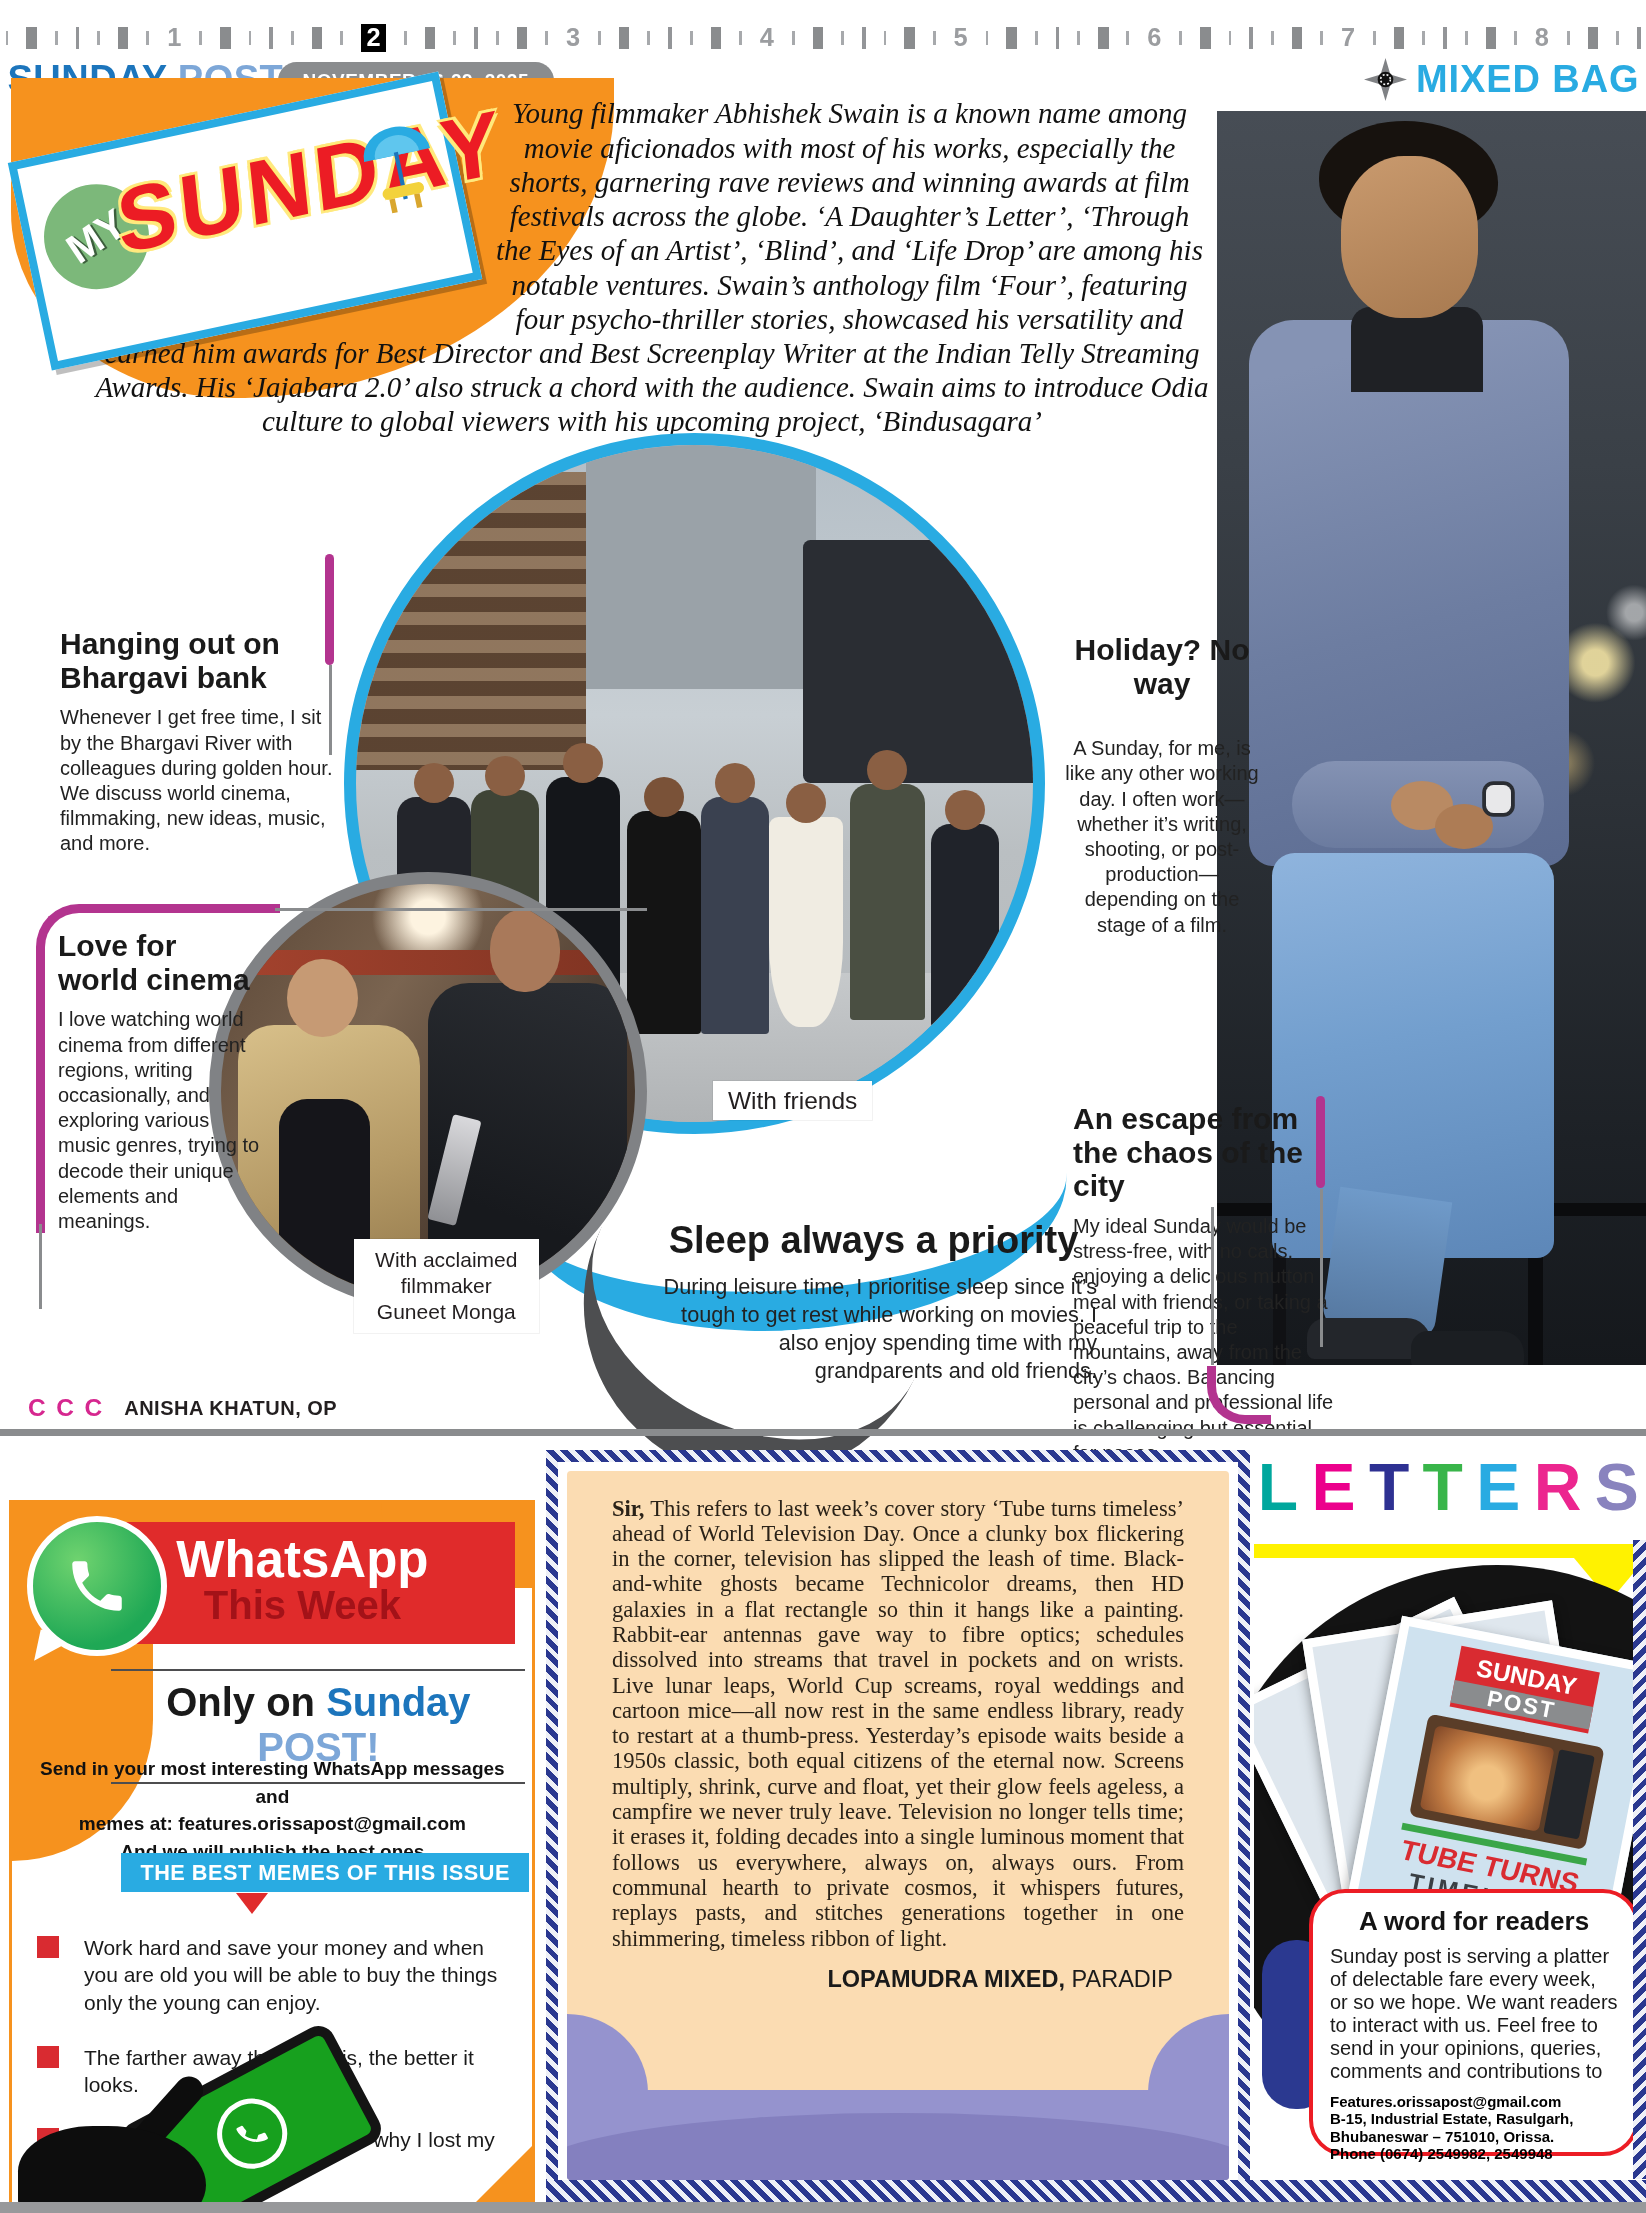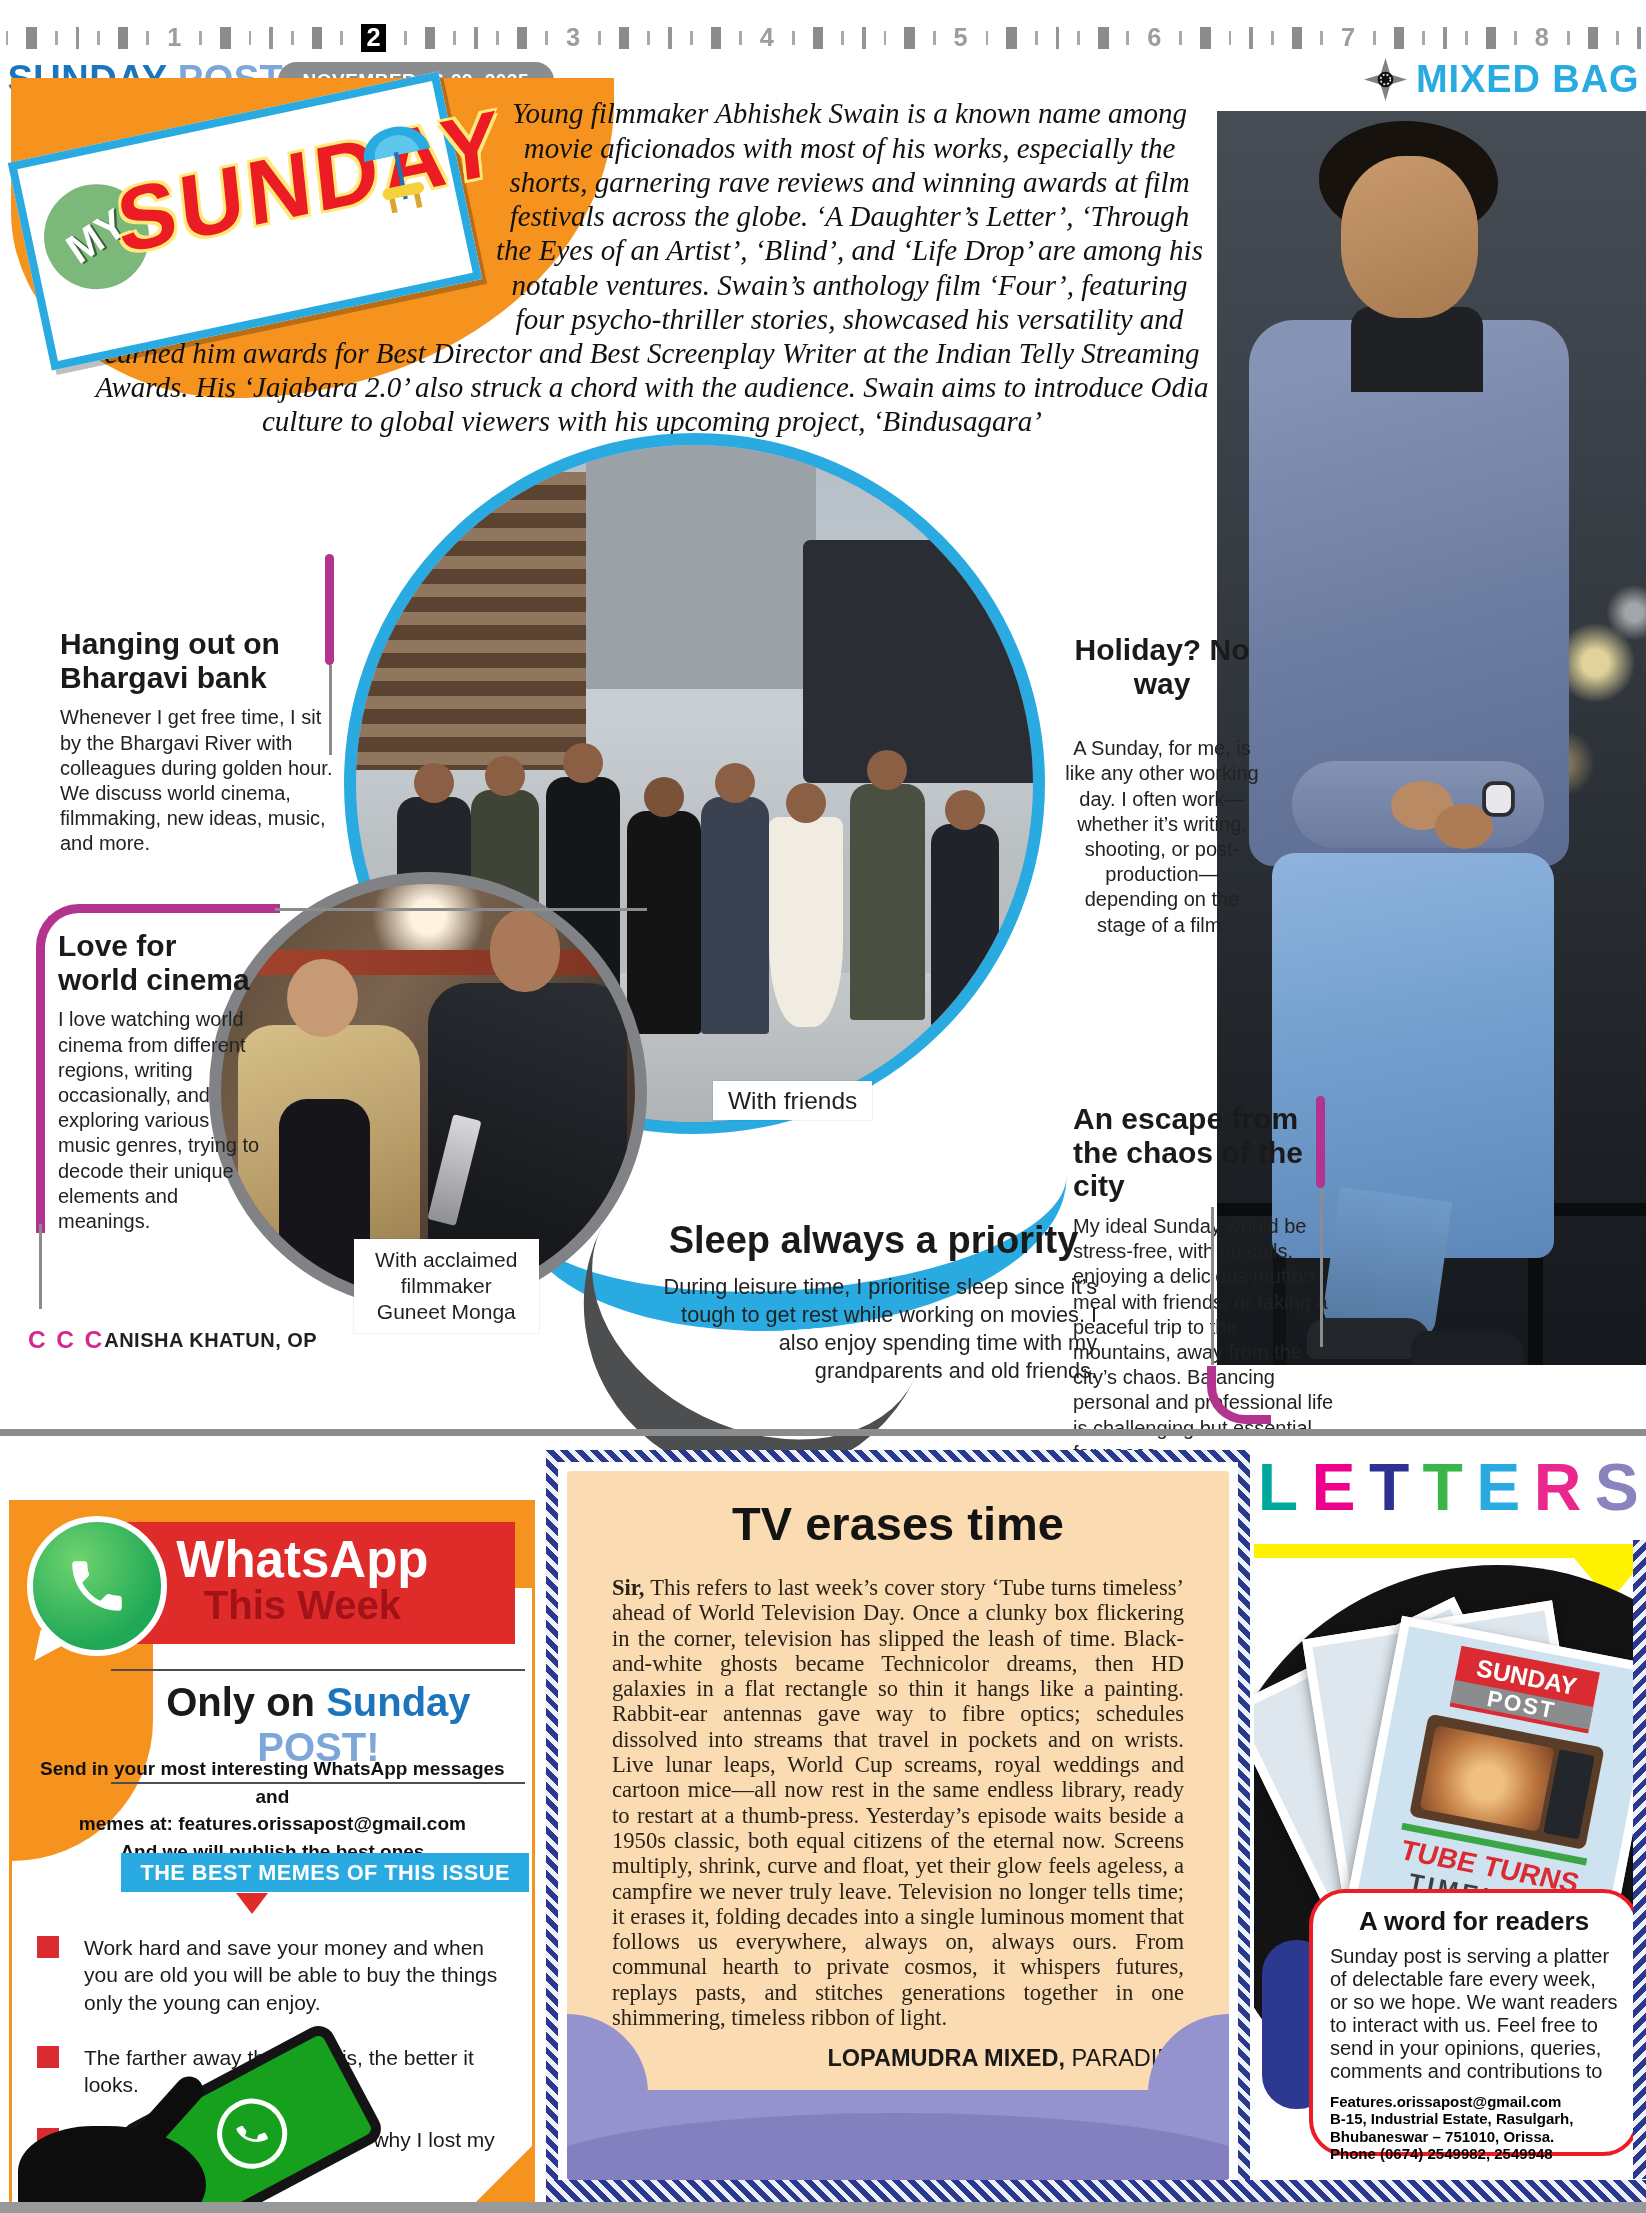--- a/index.html
+++ b/index.html
@@ -108,21 +108,21 @@
   .sec p{margin:0;font-size:20px;line-height:1.26;color:#222;}
   .sec.right h3,.sec.right p{text-align:center;margin-top:36px;}
   .sec.center h3{text-align:center;font-size:38px;}
   .sec.center p{text-align:right;font-size:21.7px;line-height:1.3;}
 
   .br-m{background:#b3348f;border-radius:5.6px;}
   .br-g{background:#8a8c8e;}
   .corner-tl{border-left:9.4px solid #b3348f;border-top:9.4px solid #b3348f;border-top-left-radius:43px;}
   .corner-bl{border-left:9.4px solid #b3348f;border-bottom:9.4px solid #b3348f;border-bottom-left-radius:38px;}
 
-  .credit{left:28px;top:1224px;display:flex;align-items:center;gap:0;font-size:20px;font-weight:bold;color:#231f20;letter-spacing:0.5px;}
+  .credit{left:28px;top:1292px;display:flex;align-items:center;gap:20px;font-size:20px;font-weight:bold;color:#231f20;letter-spacing:0.5px;}
   .credit .cc{color:#d6278f;font-size:24.5px;font-weight:bold;letter-spacing:1.9px;}
   .rule{left:0;top:1429px;width:1647px;height:6.6px;background:#8a8c8e;}
 
   
   .wabox{left:9.4px;top:1458px;width:520px;height:730px;border:3.8px solid #f6921e;background:#fff;overflow:hidden;margin-top:42px;}
   .wa-or1{position:absolute;left:0;top:0;width:100%;height:34px;background:#f6921e;}
   .wa-or2{position:absolute;left:0;top:0;width:141px;height:358px;background:#f6921e;border-bottom-right-radius:141px;}
   .wa-or3{position:absolute;right:0;top:0;width:151px;height:85px;background:#f6921e;border-bottom-left-radius:85px;}
   .wa-banner{position:absolute;left:77px;top:19px;width:426px;height:122px;background:#e02b2b;text-align:center;}
   .wa-banner .t1{margin-top:7.5px;color:#fff;font-size:51px;font-weight:bold;}
@@ -451,21 +451,20 @@
         </div>
     </div>
     <div class="thumb"></div>
     <div class="hand"></div>
     <div class="wa-corner"></div>
   </div>
 
   <div class="abs tvframe">
     <div class="tvwhite"></div>
     <div class="tvcard">
-      <h2>TV erases time</h2>
       <div class="tvbody">
         <b>Sir,</b><span>  This refers to last week’s cover story ‘Tube turns timeless’ ahead of World Television Day.  Once a clunky box flickering in the corner, television has slipped the leash of time. Black-and-white ghosts became Technicolor dreams, then HD galaxies in a flat rectangle so thin it hangs like a painting. Rabbit-ear antennas gave way to fibre optics; schedules dissolved into streams that travel in pockets and on wrists. Live lunar leaps, World Cup screams, royal weddings and cartoon mice—all now rest in the same endless library, ready to restart at a thumb-press. Yesterday’s episode waits beside a 1950s classic, both equal citizens of the eternal now. Screens multiply, shrink, curve and float, yet their glow feels ageless, a campfire we never truly leave. Television no longer tells time; it erases it, folding decades into a single luminous moment that follows us everywhere, always on, always ours. From communal hearth to private cosmos, it whispers futures, replays pasts, and stitches generations together in one shimmering, timeless ribbon of light.</span>
       </div>
       <div class="tvsig">
         <b>LOPAMUDRA MIXED,</b><span> PARADIP</span>
       </div>
       <div class="env-bumpL"></div>
       <div class="env-bumpR"></div>
       <div class="env-band">
           <div class="env-arc"></div>

